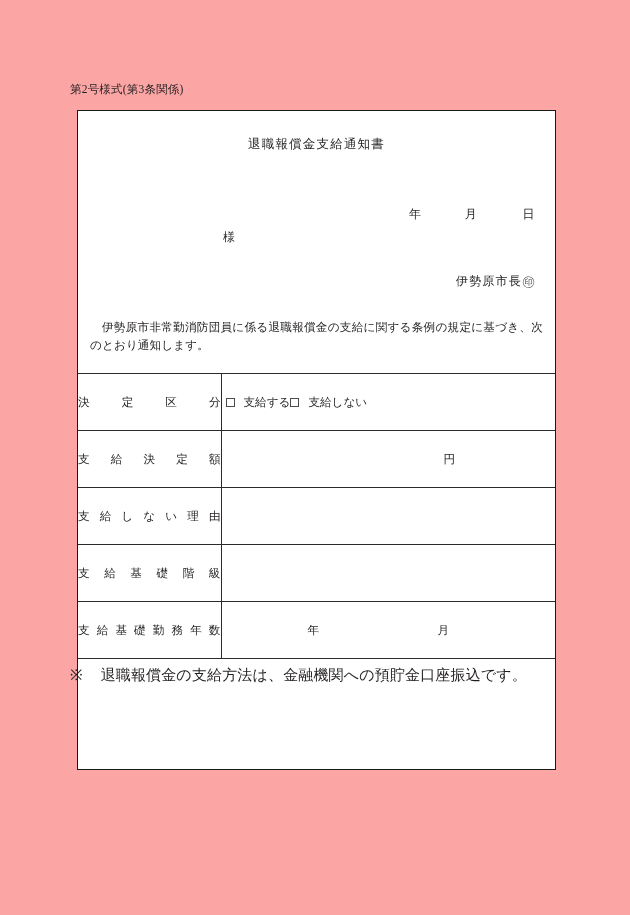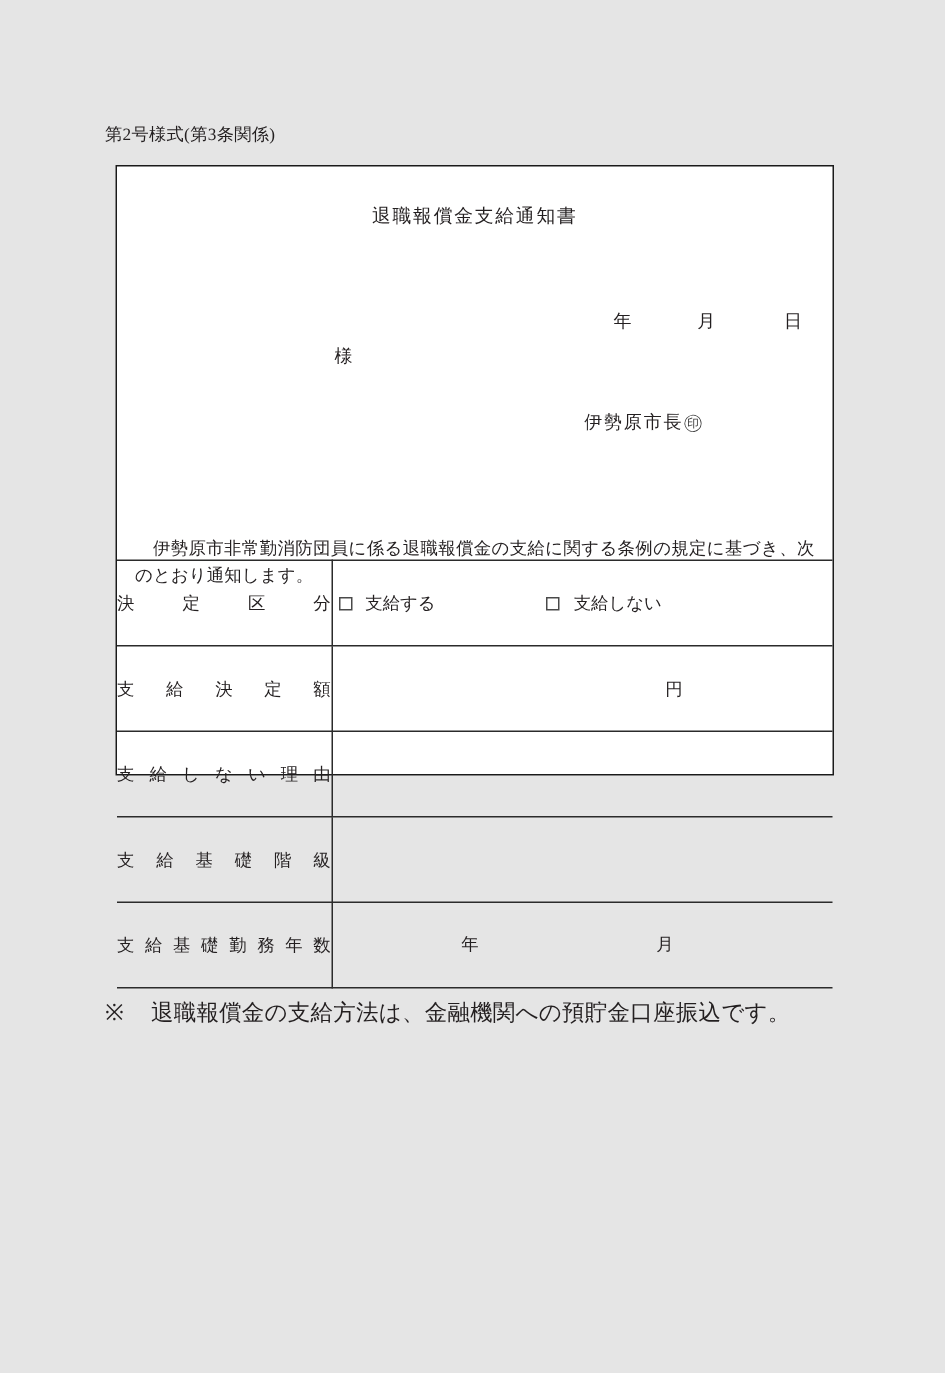--- a/index.html
+++ b/index.html
@@ -12,40 +12,40 @@
     height: 915px;
     position: relative;
     font-family: "Liberation Serif", "DejaVu Serif", serif;
     color: #231f20;
     overflow: hidden;
   }
 
   .page {
     position: absolute;
     inset: 0;
-    background: #e5e5e5;
+    background: #fca5a5;
   }
 
   
   .form-number {
     position: absolute;
     left: 70px;
     top: 82px;
     font-size: 11.5px;
     letter-spacing: 0.2px;
     white-space: nowrap;
   }
 
   
   .doc-box {
     position: absolute;
     left: 77px;
     top: 110px;
     width: 479px;
-    height: 407px;
+    height: 660px;
     border: 1.4px solid #1a1a1a;
     box-sizing: border-box;
     background: #ffffff;
   }
 
   .doc-title {
     position: absolute;
     left: 0;
     right: 0;
     top: 25px;
@@ -73,41 +73,40 @@
     font-size: 12px;
   }
 
   .issuer-line {
     position: absolute;
     left: 245px;
     right: 20px;
     top: 162px;
     font-size: 12px;
     display: flex;
-    justify-content: center;
+    justify-content: flex-end;
     align-items: center;
   }
   .issuer-name { letter-spacing: 1.2px; }
   .seal-mark {
     font-size: 13px;
     line-height: 1;
     color: #3a3a3a;
   }
 
   .body-text {
     position: absolute;
     left: 12px;
     right: 12px;
     top: 208px;
     font-size: 11.6px;
     line-height: 1.55;
     text-indent: 12px;
     text-align: justify;
     letter-spacing: 0.1px;
-    margin-top: 38px;
   }
 
   
   .form-table {
     position: absolute;
     left: 0px;
     top: 262px;
     width: 100%;
     border-collapse: collapse;
     table-layout: fixed;
@@ -142,21 +141,21 @@
   .choice-row {
     display: flex;
     align-items: center;
     padding-left: 4px;
   }
   .choice {
     display: flex;
     align-items: center;
     text-align: right;
   }
-  .choice + .choice { margin-left: 74px; }
+  .choice + .choice { }
   .checkbox {
     width: 9px;
     height: 9px;
     border: 1px solid #4a4a4a;
     background: #fff;
     display: inline-block;
     margin-right: 9px;
     box-sizing: border-box;
   }
   .choice-label { font-size: 11.6px; }

